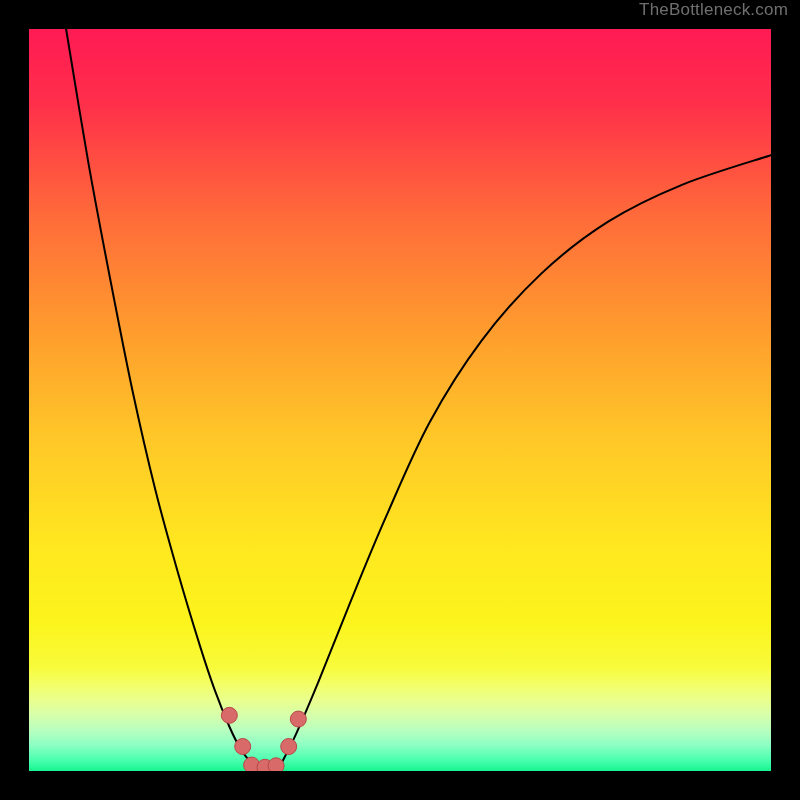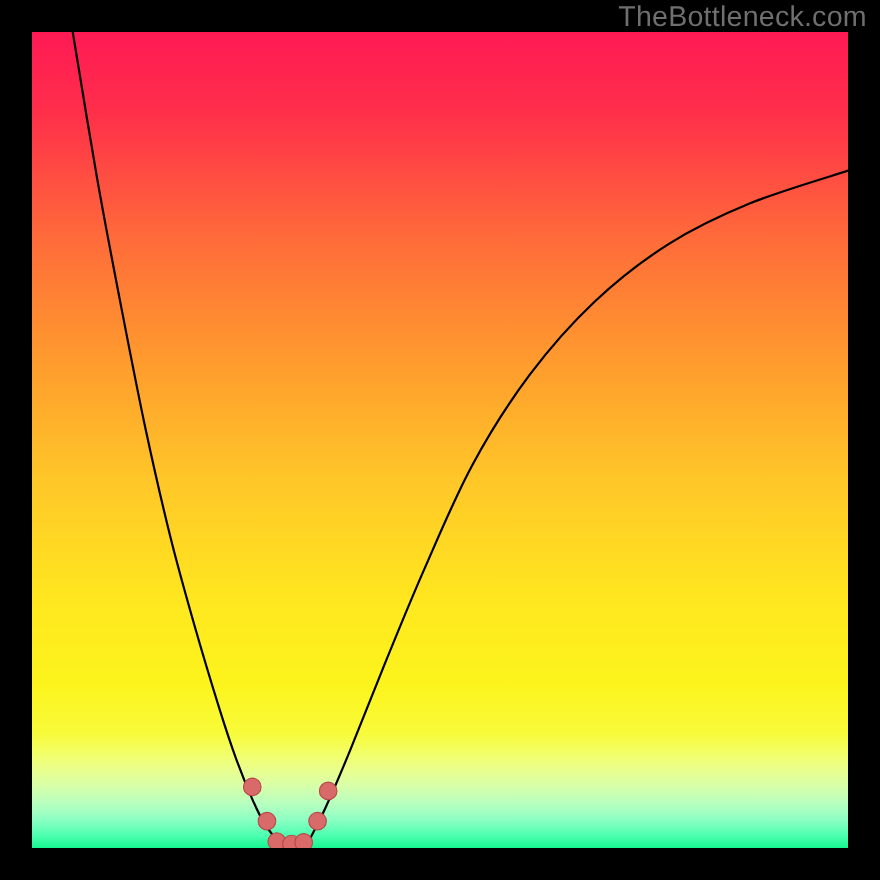--- a/index.html
+++ b/index.html
@@ -25,21 +25,21 @@
     top: 29px;
     width: 742px;
     height: 742px;
     
   }
   .watermark {
     position: absolute;
     top: 0;
     right: 12px;
     color: #6f6f6f;
-    font-size: 26px;
+    font-size: 17px;
     letter-spacing: 0.2px;
     font-weight: 500;
   }
   svg {
     display: block;
   }
 </style>
 </head>
 <body>
 

